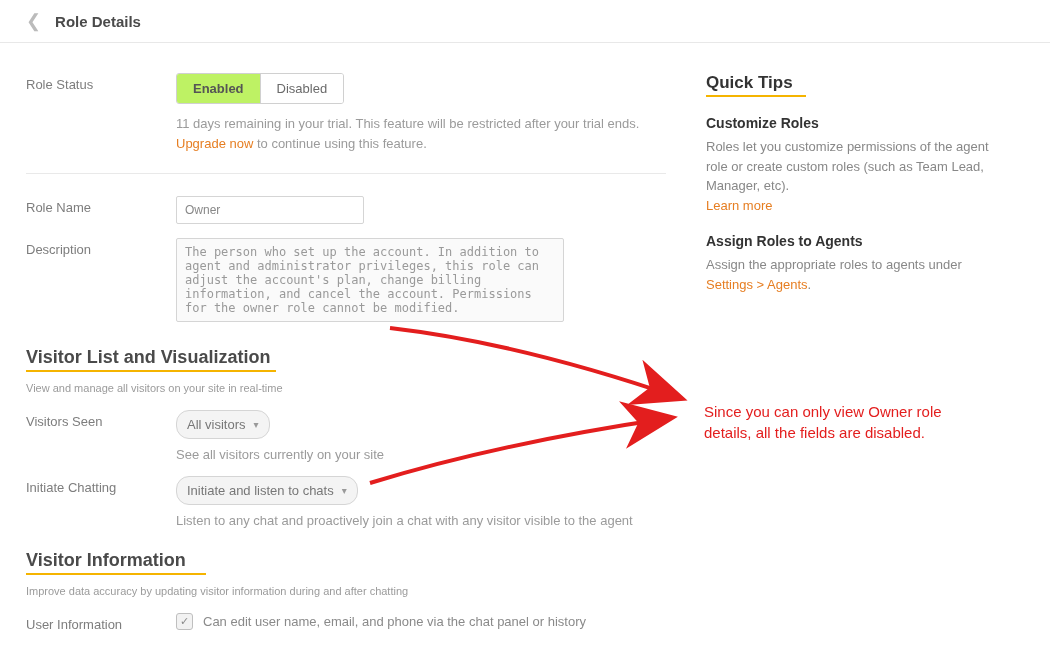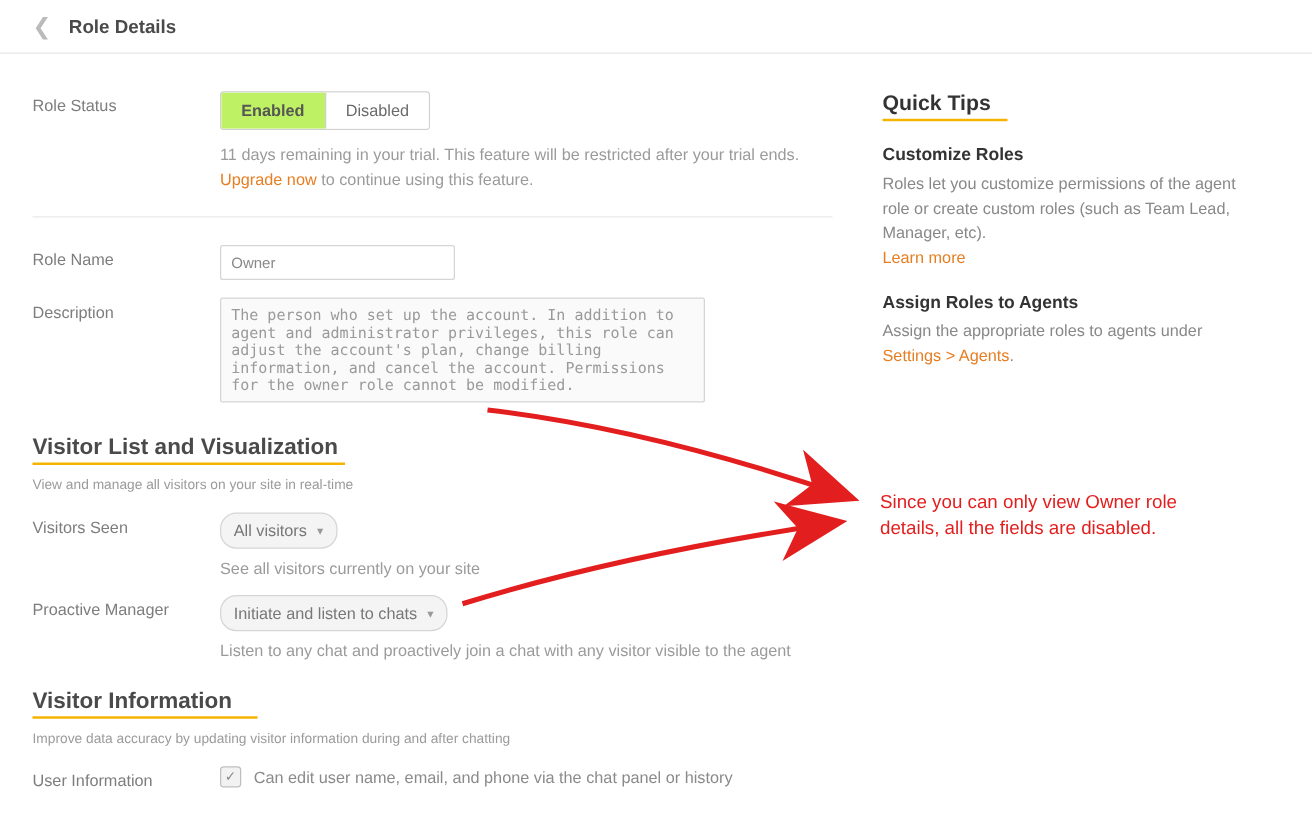--- a/index.html
+++ b/index.html
@@ -87,21 +87,21 @@
       <div class="form-field">
         <div class="dd">
           <span>All visitors</span>
           <span class="chev">▾</span>
         </div>
         <div class="helper">See all visitors currently on your site</div>
       </div>
     </div>
 
     <div class="form-row">
-      <div class="form-label">Proactive Manager</div>
+      <div class="form-label">Initiate Chatting</div>
       <div class="form-field">
         <div class="dd">
           <span>Initiate and listen to chats</span>
           <span class="chev">▾</span>
         </div>
         <div class="helper">Listen to any chat and proactively join a chat with any visitor visible to the agent</div>
       </div>
     </div>
 
     <div class="section-title">Visitor Information</div>
@@ -136,17 +136,17 @@
 
   <svg class="annotation-layer" width="1050" height="620">
     <defs>
       <marker id="ah" markerWidth="14" markerHeight="12" refX="12" refY="6" orient="auto">
         <path d="M0,0 L14,6 L0,12 L4,6 Z" fill="#e31e1e"></path>
       </marker>
     </defs>
     <path d="M390,285 Q520,300 680,355" stroke="#e31e1e" stroke-width="4" fill="none" marker-end="url(#ah)"></path>
     <path d="M370,440 Q500,400 670,375" stroke="#e31e1e" stroke-width="4" fill="none" marker-end="url(#ah)"></path>
   </svg>
-  <div class="callout-text" style="left:704px;top:348px">
+  <div class="callout-text" style="left:704px;top:358px">
     <span>Since you can only view Owner role</span><br><span>details, all the fields are disabled.</span>
   </div>
 
 </div>
 
 </body></html>

